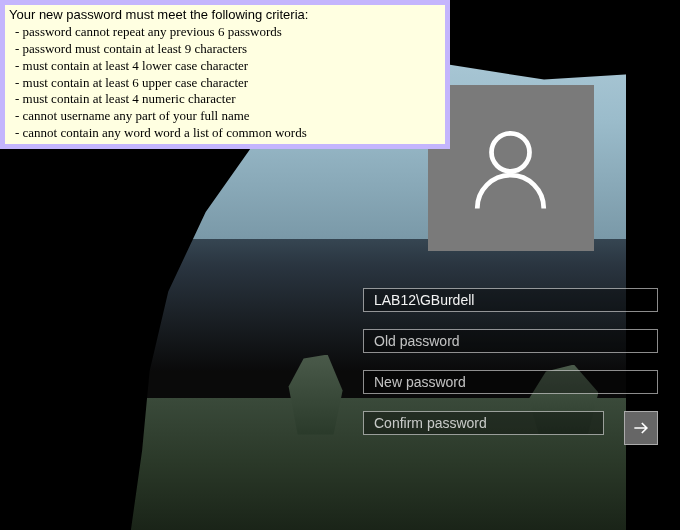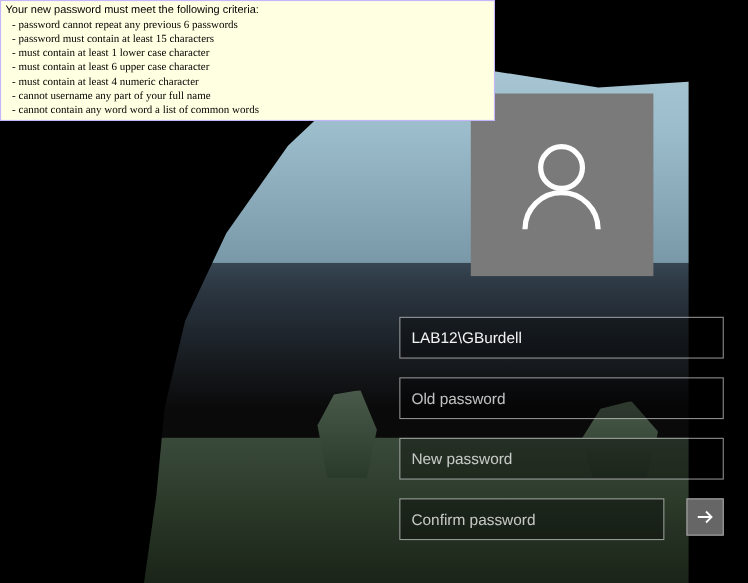--- a/index.html
+++ b/index.html
@@ -14,29 +14,29 @@
     .bg { position: absolute; inset: 0; overflow: hidden; }
     .sky { position: absolute; top: 0; left: 0; right: 0; height: 45%; background: linear-gradient(180deg, #b5d0dd 0%, #9bbccb 50%, #7a99a8 100%); }
     .water { position: absolute; bottom: 0; left: 0; right: 0; height: 25%; background: linear-gradient(180deg, #3a4a3a 0%, #2a3828 50%, #1a2418 100%); }
     .cave-left { position: absolute; top: 0; left: 0; width: 55%; height: 100%; background: #000; clip-path: polygon(0 0, 100% 0, 95% 8%, 85% 15%, 70% 25%, 55% 40%, 45% 55%, 40% 70%, 38% 85%, 35% 100%, 0 100%); }
     .cave-top { position: absolute; top: 0; right: 0; width: 50%; height: 20%; background: #000; clip-path: polygon(0 0, 100% 0, 100% 60%, 85% 70%, 60% 75%, 30% 60%, 10% 40%, 0 0); }
     .cave-right { position: absolute; top: 0; right: 0; width: 8%; height: 100%; background: #000; }
     .rock1 { position: absolute; bottom: 18%; left: 42%; width: 60px; height: 80px; background: linear-gradient(180deg, #4a5a4a, #2a3a2a); clip-path: polygon(20% 100%, 5% 40%, 30% 5%, 70% 0%, 95% 45%, 80% 100%); }
     .rock2 { position: absolute; bottom: 18%; right: 12%; width: 70px; height: 70px; background: linear-gradient(180deg, #4a5a4a, #2a3a2a); clip-path: polygon(15% 100%, 0% 50%, 25% 10%, 65% 0%, 100% 40%, 85% 100%); }
     .tooltip {
       position: absolute; top: 0; left: 0; width: 450px;
-      background: #ffffe1; border: 1px solid #c4b5fd; padding: 2px 4px;
-      font-size: 10px; line-height: 1.3; color: #000; z-index: 10;
+      background: #ffffe1; border: 5px solid #c4b5fd; padding: 2px 4px;
+      font-size: 13px; line-height: 1.3; color: #000; z-index: 10;
     }
     .tooltip .rule { padding-left: 6px; font-family: Liberation Serif, serif; }
     .login { position: absolute; right: 22px; top: 85px; width: 295px; z-index: 5; }
     .avatar { width: 166px; height: 166px; background: #7a7a7a; margin: 0 auto 37px; display: flex; align-items: center; justify-content: center; }
     .avatar svg { width: 95px; height: 95px; }
     .field {
-      width: 100%; height: 38px; margin-bottom: 17px;
+      width: 100%; height: 24px; margin-bottom: 17px;
       background: rgba(0,0,0,0.35); border: 1.5px solid rgba(255,255,255,0.55);
       color: #fff; font-size: 14px; padding: 0 10px; outline: none;
       font-family: inherit;
     }
     .field::placeholder { color: rgba(255,255,255,0.75); }
     .field.username { color: rgba(255,255,255,0.95); }
     .confirm-row { display: flex; gap: 20px; align-items: stretch; justify-content: space-between; }
     .confirm-row .field { margin-bottom: 0; flex: 1; }
     .submit {
       width: 34px; height: 34px; background: #666; border: 1.5px solid rgba(255,255,255,0.45);
@@ -53,22 +53,22 @@
   <div class="rock1"></div>
   <div class="rock2"></div>
   <div class="cave-left"></div>
   <div class="cave-top"></div>
   <div class="cave-right"></div>
 </div>
 
 <div class="tooltip">
   <div>Your new password must meet the following criteria:</div>
   <div class="rule">- password cannot repeat any previous 6 passwords</div>
-  <div class="rule">- password must contain at least 15 characters</div>
-  <div class="rule">- must contain at least 1 lower case character</div>
+  <div class="rule">- password must contain at least 9 characters</div>
+  <div class="rule">- must contain at least 4 lower case character</div>
   <div class="rule">- must contain at least 6 upper case character</div>
   <div class="rule">- must contain at least 4 numeric character</div>
   <div class="rule">- cannot username any part of your full name</div>
   <div class="rule">- cannot contain any word word a list of common words</div>
 </div>
 
 <div class="login">
   <div class="avatar">
     <svg viewBox="0 0 100 100">
       <circle cx="50" cy="33" r="20" fill="none" stroke="#fff" stroke-width="5"></circle>

